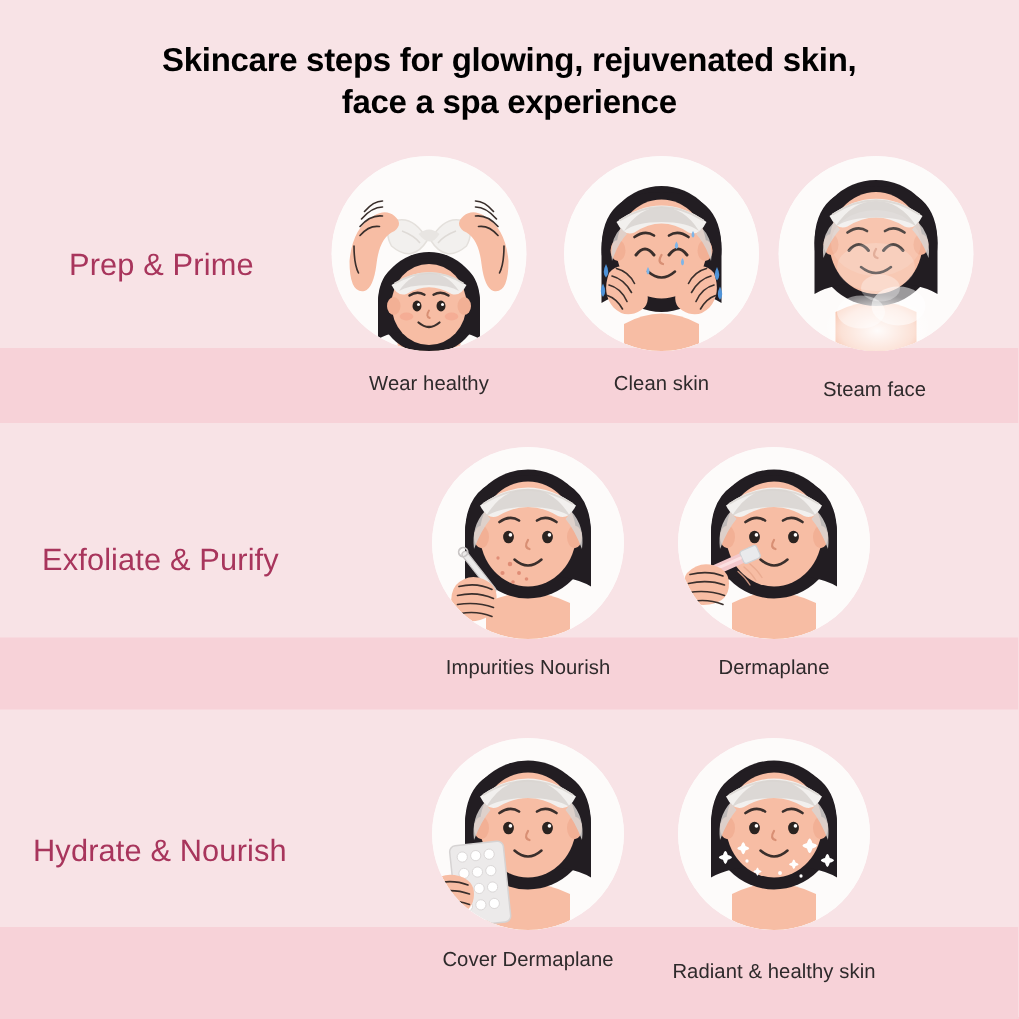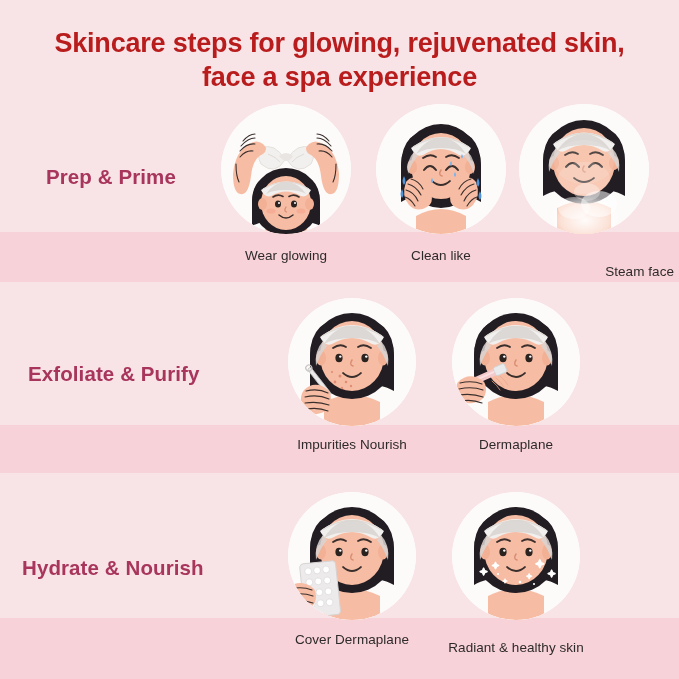--- a/index.html
+++ b/index.html
@@ -15,28 +15,28 @@
   
   .band{position:absolute;left:0;width:679px;background:#f7d2d8;}
   #band1{top:232px;height:50px;}
   #band2{top:425px;height:48px;}
   #band3{top:618px;height:61px;}
 
   
   .title{
     position:absolute;top:26px;left:0;width:679px;
     text-align:center;
-    font-size:27px;font-weight:bold;color:#b91c1c;
+    font-size:22px;font-weight:bold;color:#000000;
     line-height:1.26;letter-spacing:-0.2px;
   }
 
   
   .sect-label{
     position:absolute;
-    color:#a8355c;font-weight:bold;
+    color:#a8355c;font-weight:normal;
     font-size:20.5px;letter-spacing:0.1px;
     white-space:nowrap;
   }
   #label-1{left:46px;top:165px;}
   #label-2{left:28px;top:362px;}
   #label-3{left:22px;top:556px;}
 
   
   .row{position:absolute;left:0;width:679px;}
   #row1{top:104px;}
@@ -61,21 +61,21 @@
     letter-spacing:0.05px;
   }
 
   
   #item-1-1{left:221px;top:0;}
   #item-1-2{left:376px;top:0;}
   #item-1-3{left:519px;top:0;}
   #item-1-1 .circle,#item-1-2 .circle,#item-1-3 .circle{width:130px;height:130px;}
   #cap-1-1{left:190px;top:144px;width:192px;}
   #cap-1-2{left:350px;top:144px;width:182px;}
-  #cap-1-3{left:492px;top:160px;width:182px;text-align:right;}
+  #cap-1-3{left:492px;top:148px;width:182px;}
 
   
   #item-2-1{left:288px;top:0;}
   #item-2-2{left:452px;top:0;}
   #item-2-1 .circle,#item-2-2 .circle{width:128px;height:128px;}
   #cap-2-1{left:255px;top:139px;width:194px;}
   #cap-2-2{left:425px;top:139px;width:182px;}
 
   
   #item-3-1{left:288px;top:0;}
@@ -165,21 +165,21 @@
               <path d="M108 37 q-6 -7 -12 -7"></path>
               <path d="M110 42 q-7 -8 -14 -8"></path>
               <path d="M111 47 q-7 -8 -15 -7"></path>
               <path d="M111 53 q-6 -7 -13 -6"></path>
               <path d="M115 60 q0 12 -3 18"></path>
             </g>
           </g>
         </svg>
       </div>
     </div>
-    <div class="cap" id="cap-1-1">Wear glowing</div>
+    <div class="cap" id="cap-1-1">Wear healthy</div>
 
     <div class="item" id="item-1-2">
       <div class="circle">
         <svg width="130" height="130" viewBox="0 0 130 130">
           <defs>
               <clipPath id="c12">
                 <circle cx="65" cy="65" r="65"></circle>
               </clipPath>
             </defs>
           <g clip-path="url(#c12)">
@@ -231,21 +231,21 @@
             </g>
 
             <path d="M28 72 q3 6 0 9 q-3 -3 0 -9 z" fill="#4f93d8"></path>
             <path d="M26 85 q3 6 0 9 q-3 -3 0 -9 z" fill="#4f93d8"></path>
             <path d="M102 74 q3 6 0 9 q-3 -3 0 -9 z" fill="#4f93d8"></path>
             <path d="M104 87 q3 6 0 9 q-3 -3 0 -9 z" fill="#4f93d8"></path>
           </g>
         </svg>
       </div>
     </div>
-    <div class="cap" id="cap-1-2">Clean like</div>
+    <div class="cap" id="cap-1-2">Clean skin</div>
 
     <div class="item" id="item-1-3">
       <div class="circle">
         <svg width="130" height="130" viewBox="0 0 130 130">
           <defs>
             <clipPath id="c13">
                 <circle cx="65" cy="65" r="65"></circle>
               </clipPath>
             <radialGradient id="steamg" cx="50%" cy="60%" r="55%">
               <stop offset="0%" stop-color="#ffffff" stop-opacity="0.95"></stop>

